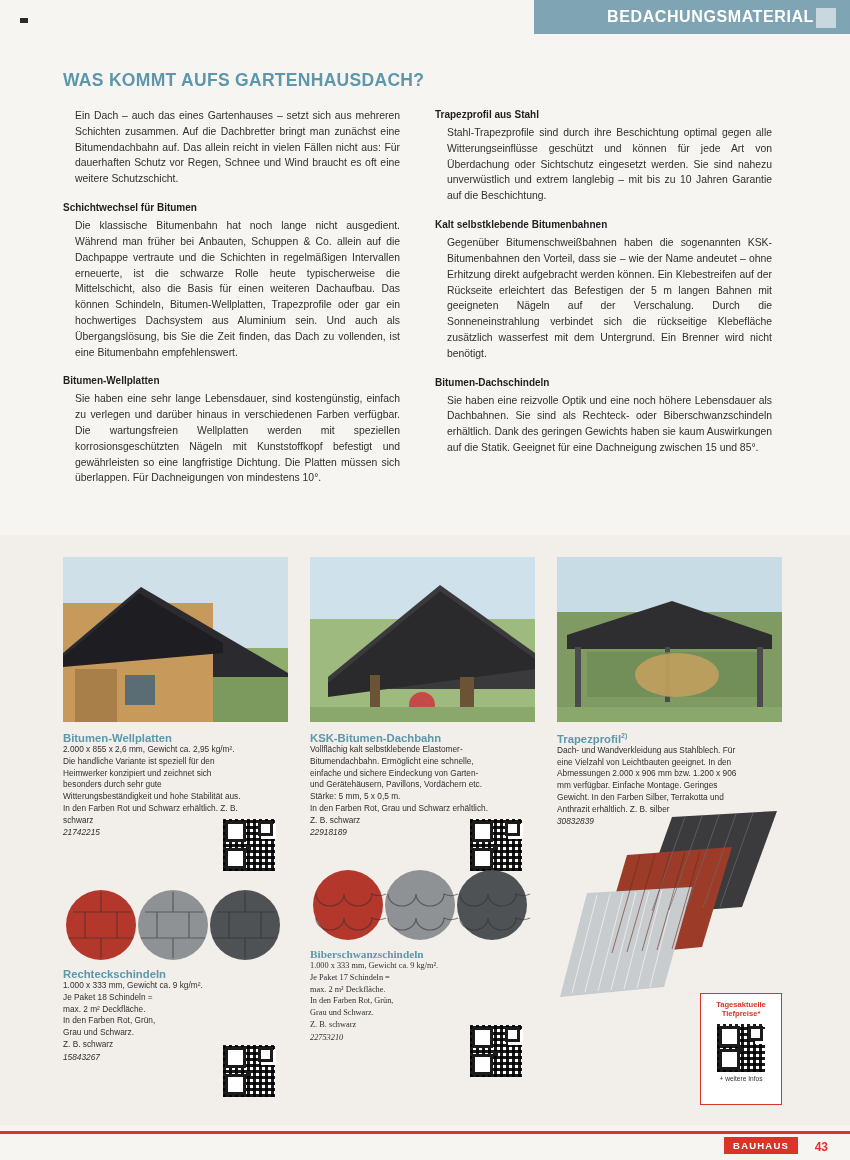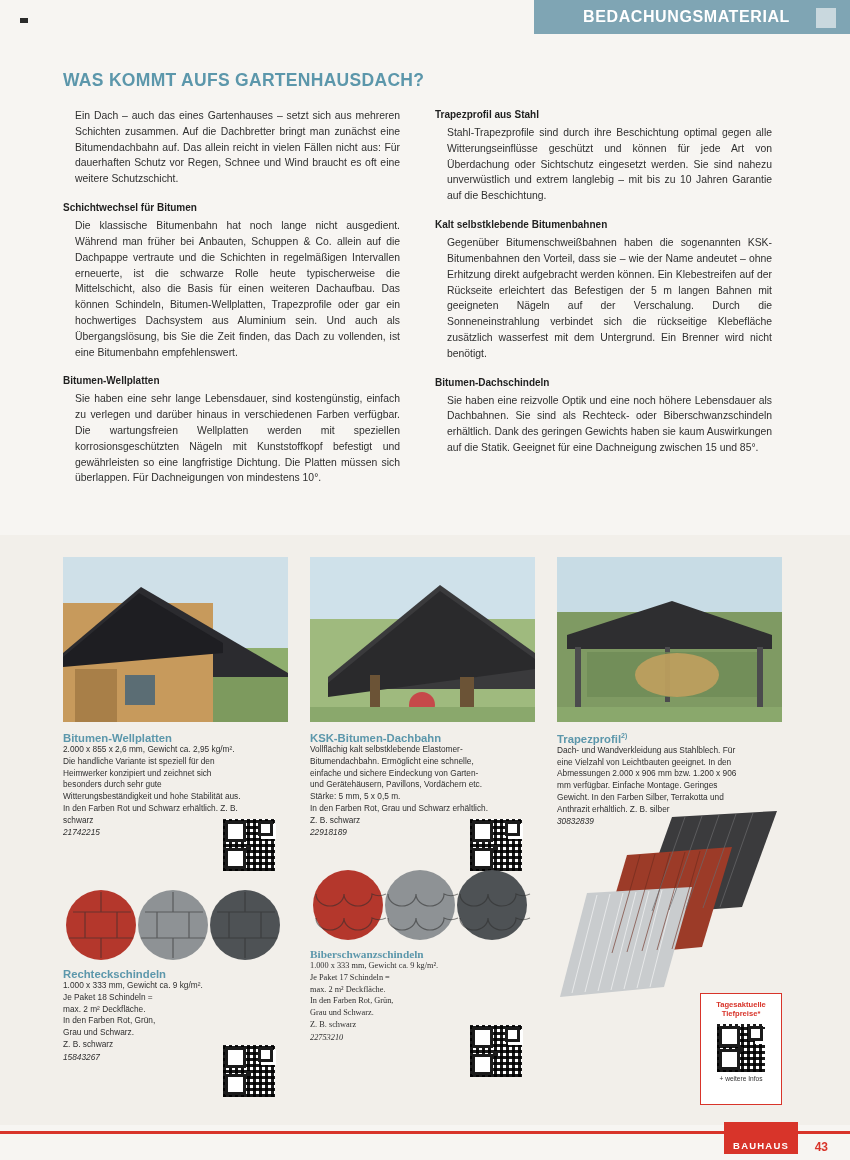--- a/index.html
+++ b/index.html
@@ -20,21 +20,21 @@
   }
   
   .header-bar {
     position: absolute;
     left: 534px; top: 0;
     width: 316px; height: 34px;
     background: #7fa5b4;
     display: flex;
     align-items: center;
     justify-content: flex-end;
-    padding-right: 60px;
+    padding-right: 36px;
   }
   .header-title {
     color: #ffffff;
     font-size: 16px;
     font-weight: bold;
     letter-spacing: 0.6px;
   }
   .header-square {
     position: absolute;
     right: 14px; top: 8px;
@@ -149,21 +149,21 @@
     background: #d8342a;
   }
   .footer-logo {
     position: absolute;
     right: 52px; bottom: 6px;
     background: #d8342a;
     color: #fff;
     font-size: 9.5px;
     font-weight: bold;
     letter-spacing: 1.2px;
-    padding: 18px 9px 3px 9px;
+    padding: 3px 9px 3px 9px;
   }
   .footer-page {
     position: absolute;
     right: 22px; bottom: 6px;
     color: #d8342a;
     font-size: 12px;
     font-weight: bold;
   }
   
   .promo {

